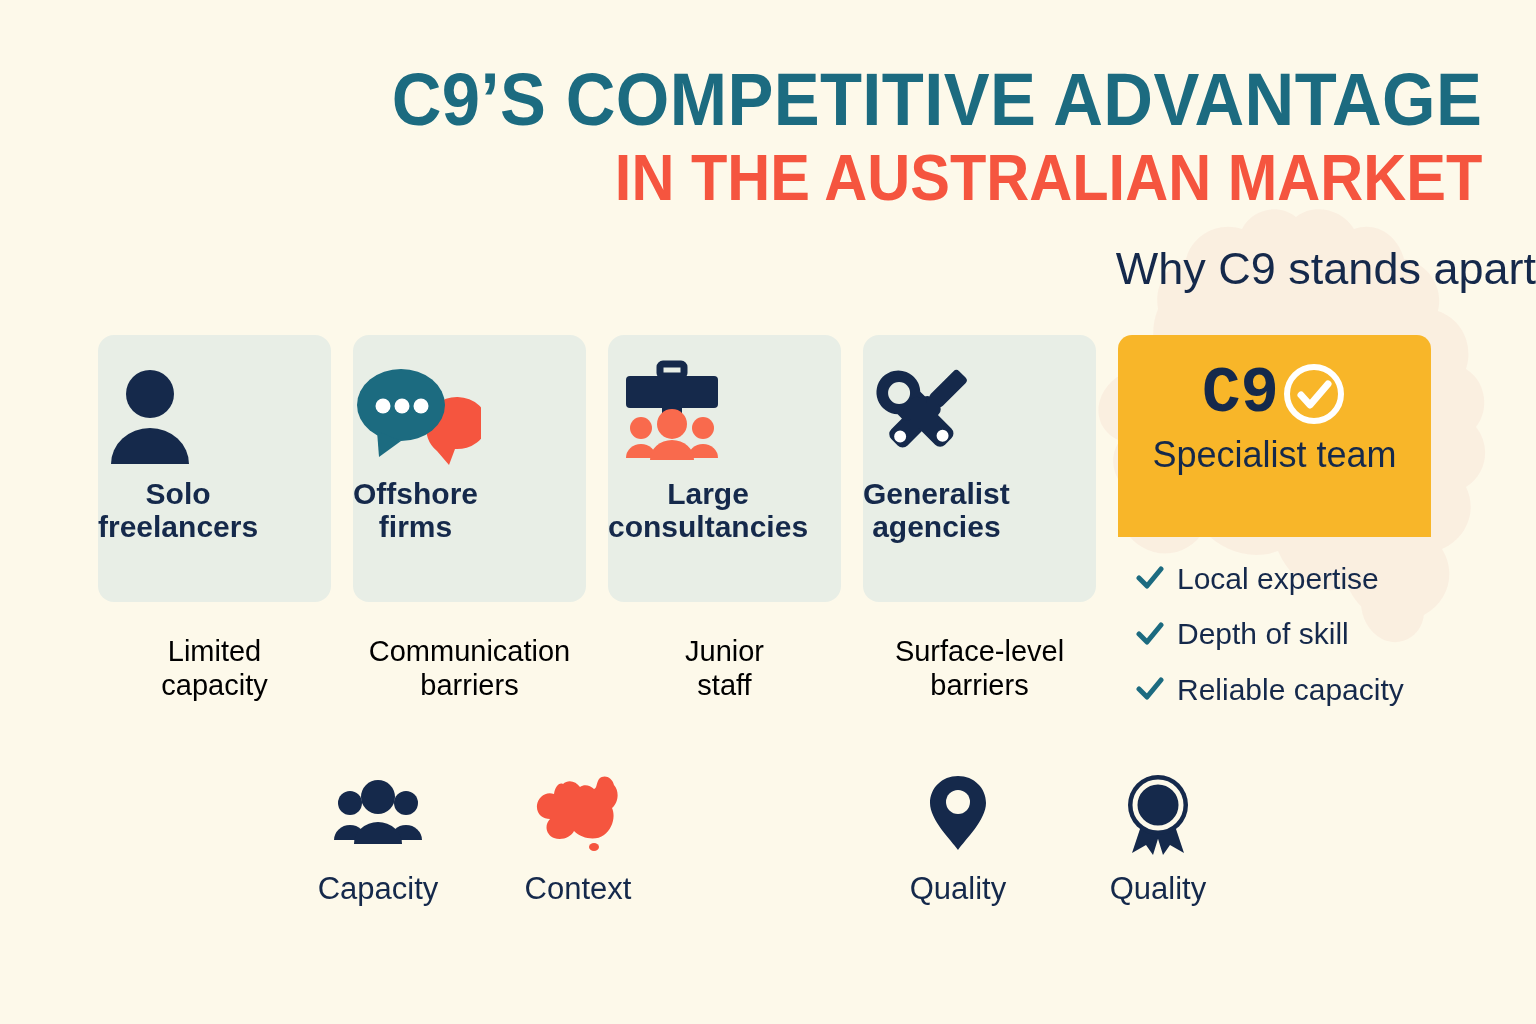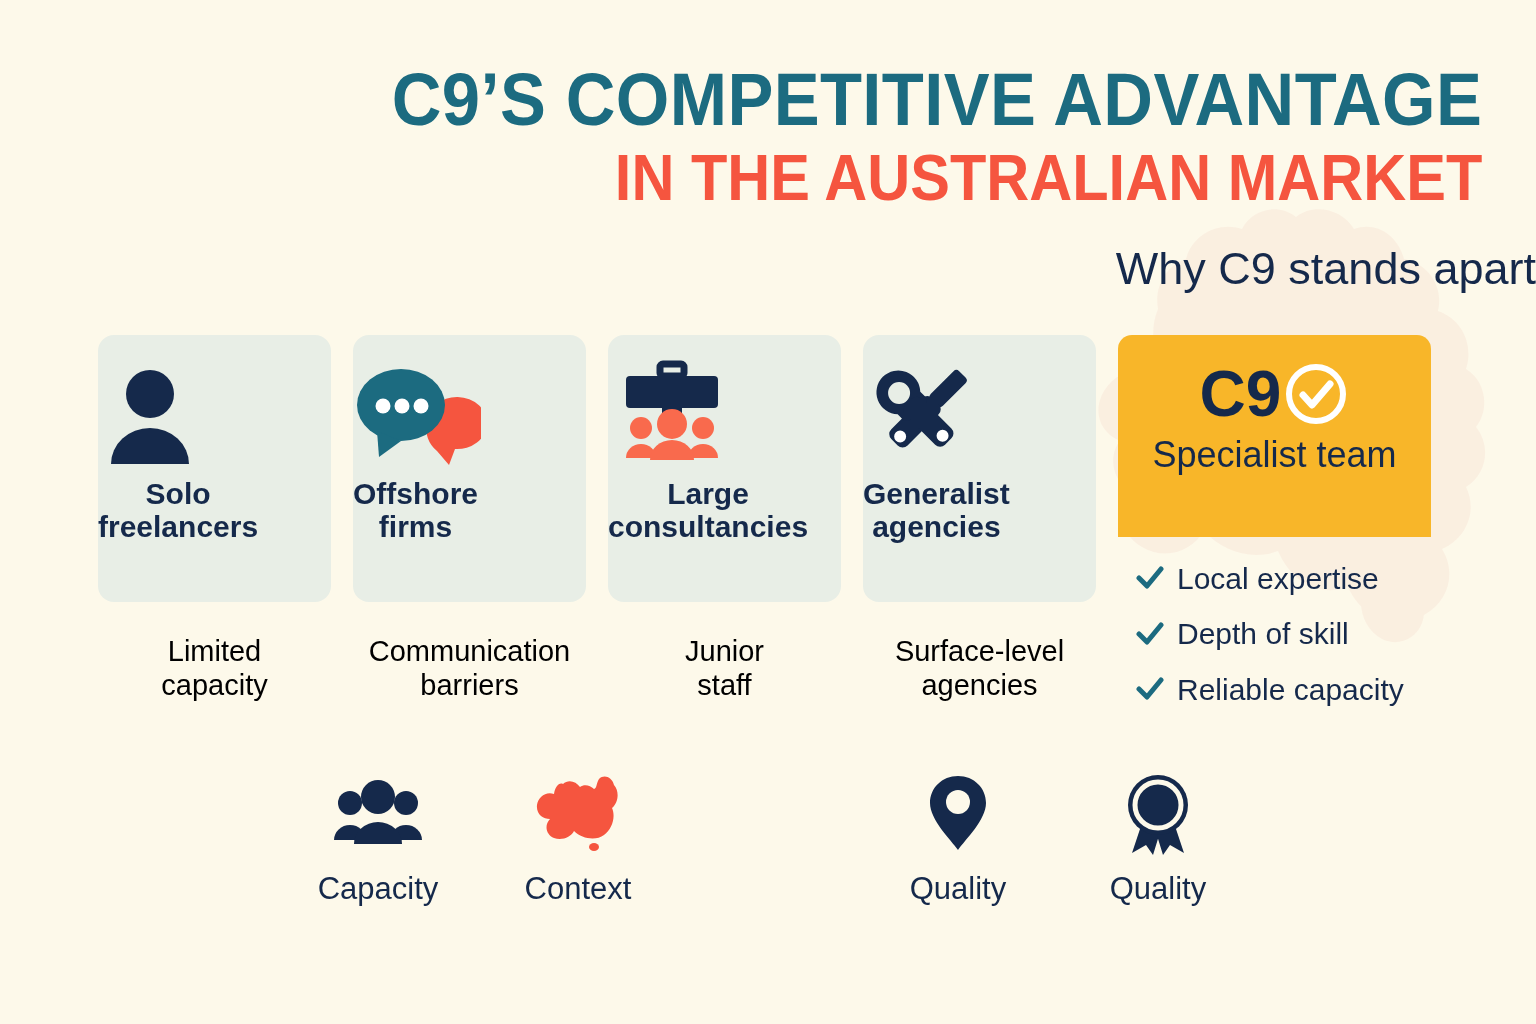--- a/index.html
+++ b/index.html
@@ -104,20 +104,21 @@
     border-radius:14px 14px 0 0;
     height:202px;
     position:relative;
     padding:26px 16px 0 16px;
   }
   .c9-top{
     display:flex;
     align-items:center;
     justify-content:center;
     gap:2px;
+    font-family:Liberation Mono, monospace;
   }
   #c9-logo{
     font-size:64px;
     font-weight:bold;
     color:#15294b;
     line-height:1;
   }
   #c9-check-icon svg{ display:block; }
   #c9-tagline{
     margin-top:8px;
@@ -273,21 +274,21 @@
                      M58 14 a11 11 0 1 1 0 22 a11 11 0 0 1 0 -22 Z" fill="#15294b"></path>
             <rect x="47" y="38" width="23" height="56" rx="7" fill="#15294b"></rect>
             <circle cx="58.5" cy="86" r="6" fill="#ffffff"></circle>
           </g>
         </svg>
       </div>
       <div class="card-label" style="white-space:pre-line;">Generalist
 agencies</div>
     </div>
     <div class="col-caption" style="white-space:pre-line;">Surface-level
-agencies</div>
+barriers</div>
   </div>
 
   <div class="col c9col">
     <div class="c9-card">
       <div class="c9-top">
         <span id="c9-logo">C9</span>
         <span id="c9-check-icon">
           <svg width="66" height="66" viewBox="0 0 66 66" xmlns="http://www.w3.org/2000/svg">
             <circle cx="33" cy="33" r="27" fill="none" stroke="#ffffff" stroke-width="6"></circle>
             <path d="M20 34 l9 10 l18 -21" fill="none" stroke="#ffffff" stroke-width="7" stroke-linecap="round" stroke-linejoin="round"></path>

